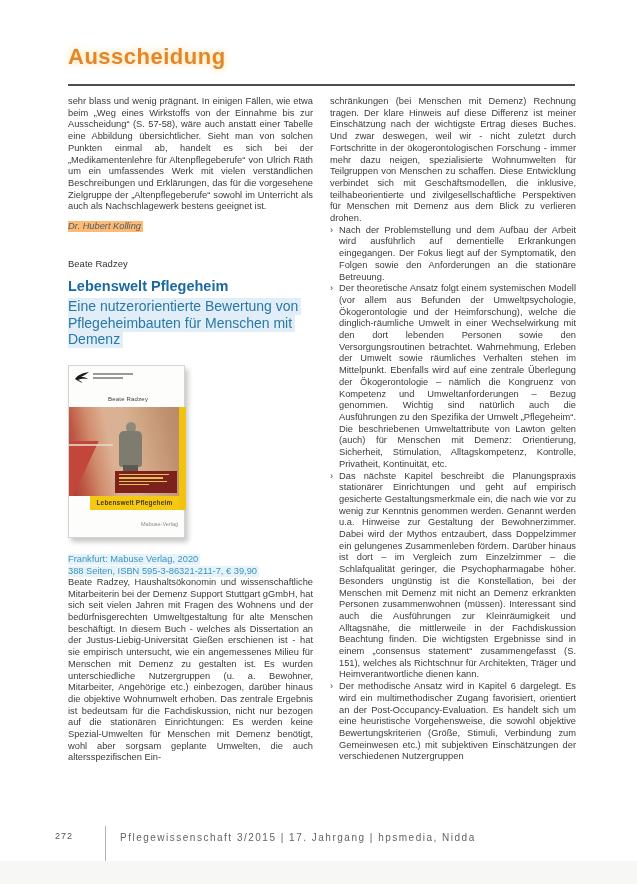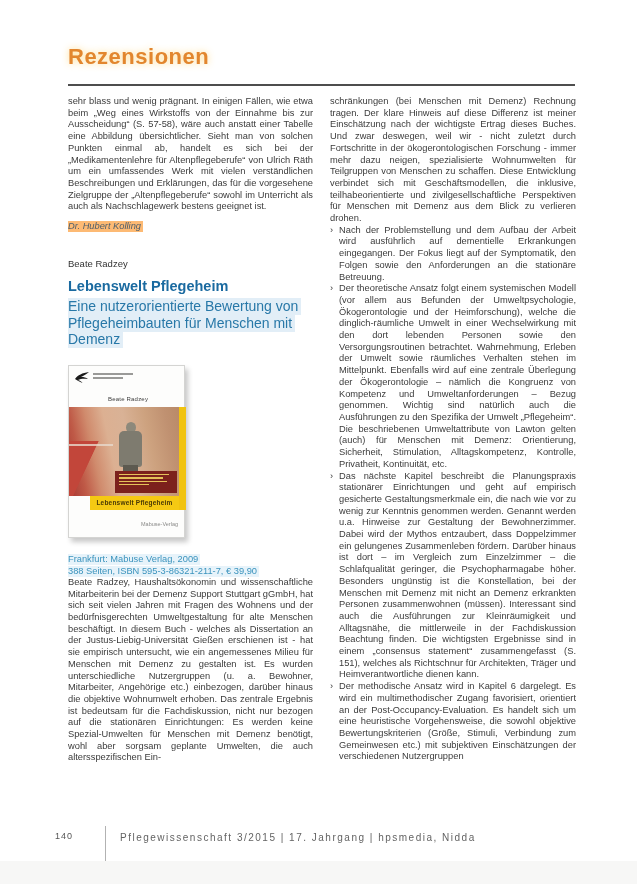--- a/index.html
+++ b/index.html
@@ -69,21 +69,21 @@
   .foot-pagenum { position:absolute; left:55px; top:831px; font-size:9px; letter-spacing:1px; color:#555; }
   .foot-sep { position:absolute; left:105px; top:826px; width:1px; height:49px; background:#b2b2b2; }
   .foot-journal { position:absolute; left:120px; top:832px; font-size:10px; letter-spacing:1.5px; color:#636363; white-space:nowrap; }
   .page-bottom-edge { position:absolute; left:0; top:861px; width:637px; height:23px; background:#f7f7f6; }
 </style>
 </head>
 <body>
 
 <div class="page">
 
-  <div class="hdr-title">Rezensionen</div>
+  <div class="hdr-title">Ausscheidung</div>
   <div class="hdr-rule"></div>
 
   <div class="col col-left">
     <div class="para">sehr blass und wenig prägnant. In einigen Fällen, wie etwa beim „Weg eines Wirkstoffs von der Einnahme bis zur Ausscheidung“ (S. 57-58), wäre auch anstatt einer Tabelle eine Abbildung übersichtlicher. Sieht man von solchen Punkten einmal ab, handelt es sich bei der „Medikamentenlehre für Altenpflegeberufe“ von Ulrich Räth um ein umfassendes Werk mit vielen verständlichen Beschreibungen und Erklärungen, das für die vorgesehene Zielgruppe der „Altenpflegeberufe“ sowohl im Unterricht als auch als Nachschlagewerk bestens geeignet ist.</div>
     <div class="reviewer"><span>Dr. Hubert Kolling</span></div>
 
     <div class="book-author">Beate Radzey</div>
     <div class="book-title">Lebenswelt Pflegeheim</div>
     <div class="book-subtitle"><span>Eine nutzerorientierte Bewertung von Pflegeheimbauten für Menschen mit Demenz</span></div>
 
@@ -108,21 +108,21 @@
             <i class="crb3"></i>
             <i class="crb4"></i>
           </div>
       </div>
       <div class="cover-stripe"></div>
       <div class="cover-banner">Lebenswelt Pflegeheim</div>
       <div class="cover-publisher">Mabuse-Verlag</div>
     </div>
 
     <div class="pubinfo">
-      <span>Frankfurt: Mabuse Verlag, 2009</span><br>
+      <span>Frankfurt: Mabuse Verlag, 2020</span><br>
       <span>388 Seiten, ISBN 595-3-86321-211-7, € 39,90</span>
     </div>
 
     <div class="para body2">Beate Radzey, Haushaltsökonomin und wissenschaftliche Mitarbeiterin bei der Demenz Support Stuttgart gGmbH, hat sich seit vielen Jahren mit Fragen des Wohnens und der bedürfnisgerechten Umweltgestaltung für alte Menschen beschäftigt. In diesem Buch - welches als Dissertation an der Justus-Liebig-Universität Gießen erschienen ist - hat sie empirisch untersucht, wie ein angemessenes Milieu für Menschen mit Demenz zu gestalten ist. Es wurden unterschiedliche Nutzergruppen (u. a. Bewohner, Mitarbeiter, Angehörige etc.) einbezogen, darüber hinaus die objektive Wohnumwelt erhoben. Das zentrale Ergebnis ist bedeutsam für die Fachdiskussion, nicht nur bezogen auf die stationären Einrichtungen: Es werden keine Spezial-Umwelten für Menschen mit Demenz benötigt, wohl aber sorgsam geplante Umwelten, die auch altersspezifischen Ein-</div>
   </div>
 
   <div class="col col-right">
     <div class="para">schränkungen (bei Menschen mit Demenz) Rechnung tragen. Der klare Hinweis auf diese Differenz ist meiner Einschätzung nach der wichtigste Ertrag dieses Buches. Und zwar deswegen, weil wir - nicht zuletzt durch Fortschritte in der ökogerontologischen Forschung - immer mehr dazu neigen, spezialisierte Wohnumwelten für Teilgruppen von Menschen zu schaffen. Diese Entwicklung verbindet sich mit Geschäftsmodellen, die inklusive, teilhabeorientierte und zivilgesellschaftliche Perspektiven für Menschen mit Demenz aus dem Blick zu verlieren drohen.</div>
     <div>
         <div class="bullet">
@@ -137,18 +137,18 @@
         <span class="bullet-char">›</span>
         <span class="bullet-text">Das nächste Kapitel beschreibt die Planungspraxis stationärer Einrichtungen und geht auf empirisch gesicherte Gestaltungsmerkmale ein, die nach wie vor zu wenig zur Kenntnis genommen werden. Genannt werden u.a. Hinweise zur Gestaltung der Bewohnerzimmer. Dabei wird der Mythos entzaubert, dass Doppelzimmer ein gelungenes Zusammenleben fördern. Darüber hinaus ist dort – im Vergleich zum Einzelzimmer – die Schlafqualität geringer, die Psychopharmagabe höher. Besonders ungünstig ist die Konstellation, bei der Menschen mit Demenz mit nicht an Demenz erkrankten Personen zusammenwohnen (müssen). Interessant sind auch die Ausführungen zur Kleinräumigkeit und Alltagsnähe, die mittlerweile in der Fachdiskussion Beachtung finden. Die wichtigsten Ergebnisse sind in einem „consensus statement“ zusammengefasst (S. 151), welches als Richtschnur für Architekten, Träger und Heimverantwortliche dienen kann.</span>
       </div>
         <div class="bullet">
         <span class="bullet-char">›</span>
         <span class="bullet-text">Der methodische Ansatz wird in Kapitel 6 dargelegt. Es wird ein multimethodischer Zugang favorisiert, orientiert an der Post-Occupancy-Evaluation. Es handelt sich um eine heuristische Vorgehensweise, die sowohl objektive Bewertungskriterien (Größe, Stimuli, Verbindung zum Gemeinwesen etc.) mit subjektiven Einschätzungen der verschiedenen Nutzergruppen</span>
       </div>
       </div>
   </div>
 
-  <div class="foot-pagenum">140</div>
+  <div class="foot-pagenum">272</div>
   <div class="foot-sep"></div>
   <div class="foot-journal">Pflegewissenschaft 3/2015 | 17. Jahrgang | hpsmedia, Nidda</div>
   <div class="page-bottom-edge"></div>
 
 </div>
 
 </body></html>

